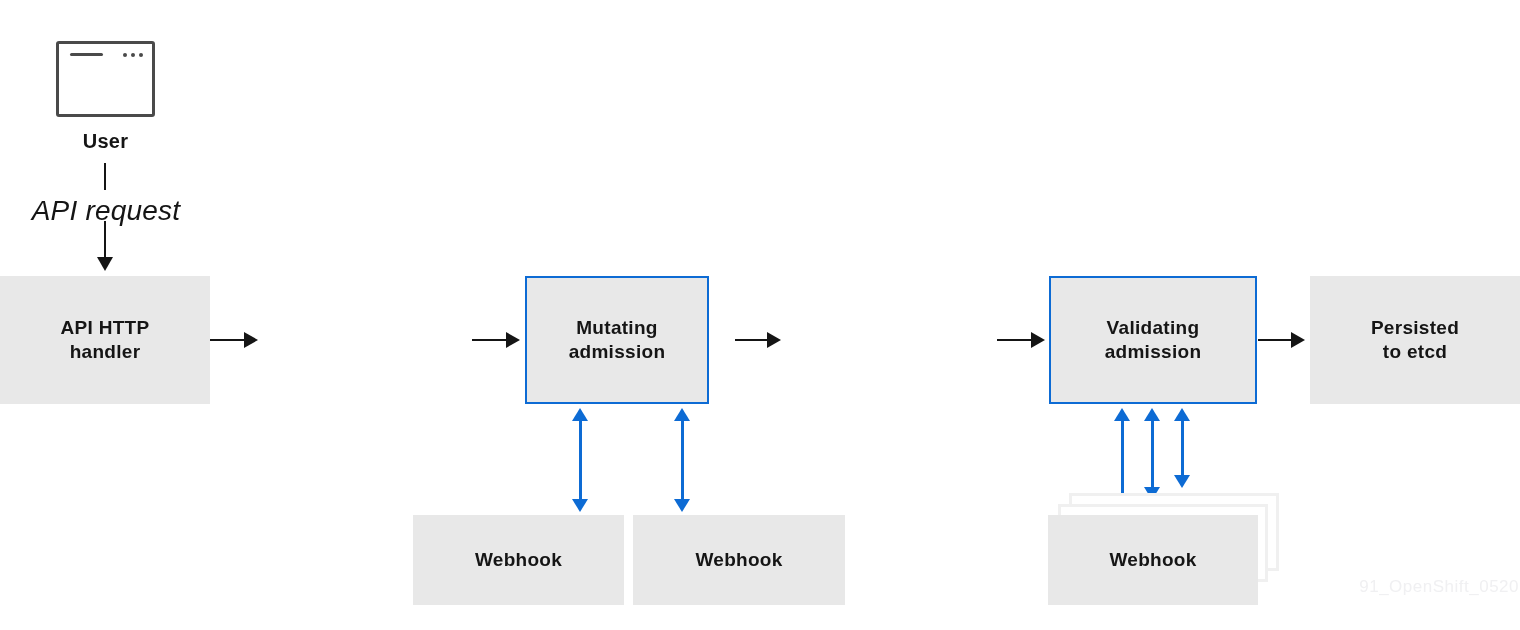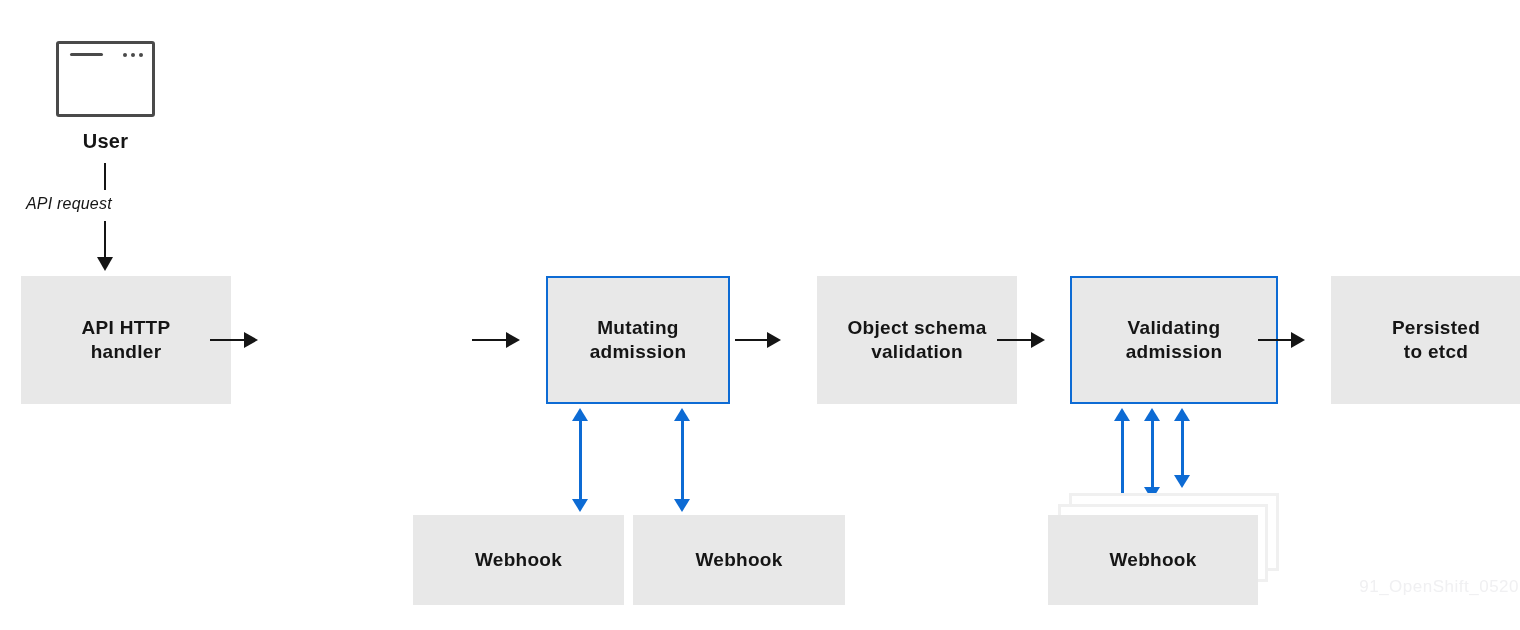--- a/index.html
+++ b/index.html
@@ -41,39 +41,40 @@
     text-align: center;
     font-size: 20px; font-weight: 700; letter-spacing: 0.3px;
   }
   .user-connector {
     position: absolute; left: 104px; top: 163px;
     width: 2px; height: 27px;
     background: var(--ink);
   }
   .api-request-label {
     position: absolute; left: 26px; top: 195px; width: 160px;
-    font-size: 16px; font-style: italic; font-weight: 400;
+    text-align: center;
+    font-size: 28px; font-style: italic; font-weight: 400;
     letter-spacing: 0.2px;
   }
   .darrow { position: absolute; left: 97px; top: 221px; width: 16px; height: 50px; }
   .darrow .stem {
     position: absolute; left: 7px; top: 0; width: 2px; height: 37px;
     background: var(--ink);
   }
   .darrow .head {
     position: absolute; left: 0; bottom: 0; width: 0; height: 0;
     border-left: 8px solid transparent; border-right: 8px solid transparent;
     border-top: 14px solid var(--ink);
   }
 
   
   .node {
     position: absolute; top: 276px; height: 128px;
     background: var(--box-fill);
-    display: flex; align-items: center; justify-content: center; margin-left: 21px;
+    display: flex; align-items: center; justify-content: center;
   }
   .node span, .webhook span {
     white-space: pre-line;
     text-align: center;
     font-size: 19px; font-weight: 700; line-height: 24px;
     letter-spacing: 0.3px;
     color: var(--ink);
   }
   .node.accent { border: 2px solid var(--accent-blue); }
   #n0 { left: 0;      width: 210px; }
@@ -168,24 +169,20 @@
   </div>
 
   <div class="node" id="n0">
     <span>API HTTP
 handler</span>
   </div>
   <div class="node accent" id="n2">
     <span>Mutating
 admission</span>
   </div>
-  <div class="node" id="n3">
-    <span>Object schema
-validation</span>
-  </div>
   <div class="node accent" id="n4">
     <span>Validating
 admission</span>
   </div>
   <div class="node" id="n5">
     <span>Persisted
 to etcd</span>
   </div>
 
   <div class="harrow" id="a0">

